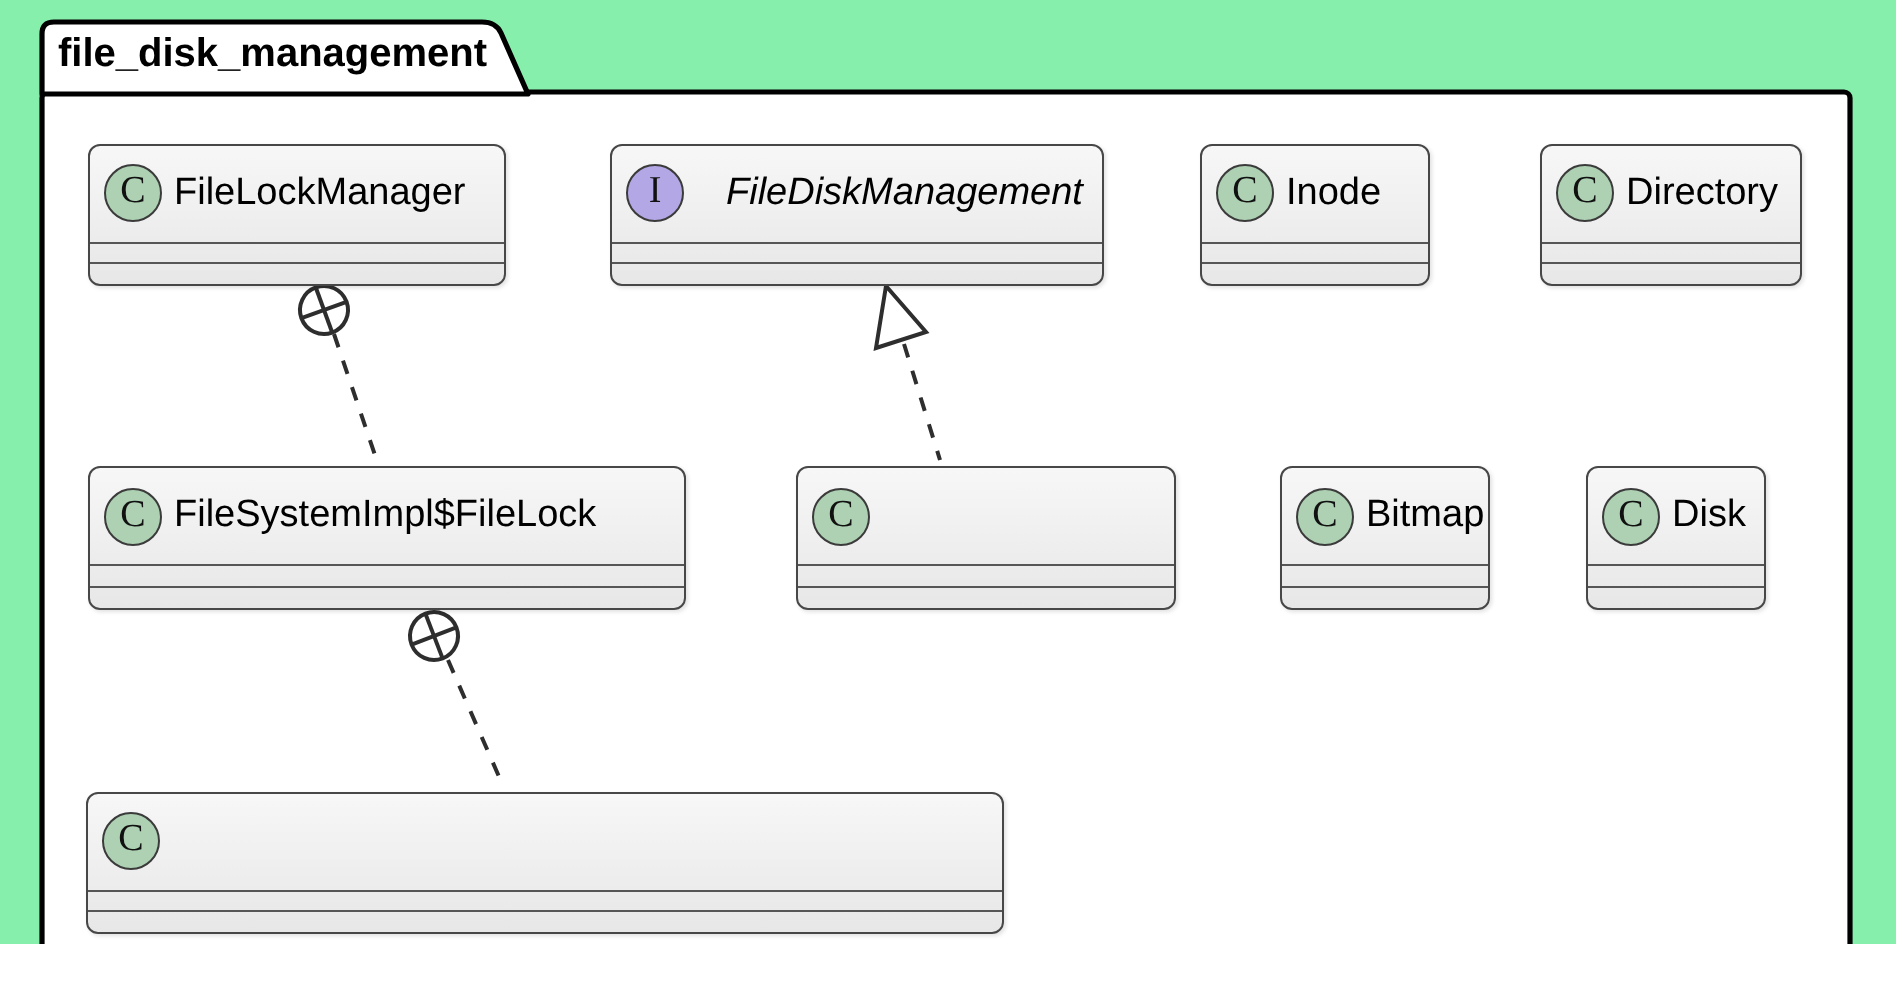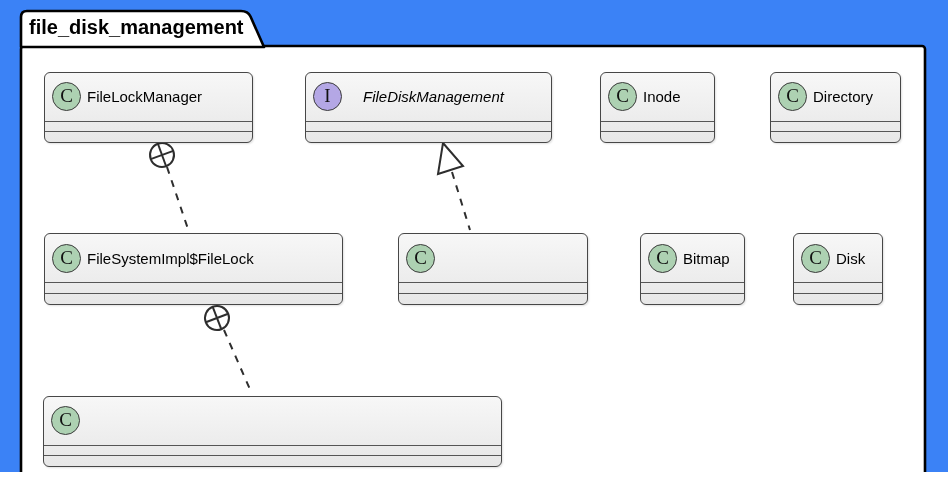--- a/index.html
+++ b/index.html
@@ -3,21 +3,21 @@
 <meta charset="utf-8">
 <style>
   html, body {
     margin: 0; padding: 0;
     background: #ffffff;
     font-family: "Liberation Sans", "DejaVu Sans", sans-serif;
   }
   #canvas {
     position: relative;
     width: 948px; height: 472px;
-    background: #3b82f6;
+    background: #86efac;
     overflow: hidden;
   }
   #wires {
     position: absolute; left: 0; top: 0;
     width: 948px; height: 504px;
   }
   .pkg-title {
     position: absolute;
     left: 29px; top: 16px;
     font-size: 20px;
@@ -53,21 +53,21 @@
     align-items: center;
     justify-content: center;
     font-family: "Liberation Serif", "DejaVu Serif", serif;
     font-size: 19px;
     color: #111111;
     line-height: 1;
     padding-bottom: 2px;
   }
   .cls-name {
     margin-left: 6px;
-    font-size: 15px;
+    font-size: 19px;
     color: #000000;
     white-space: nowrap;
   }
   .cls-name.italic { font-style: italic; margin-left: 21px; }
   .compartment {
     height: 10px;
     border-top: 1px solid #565656;
   }
 </style>
 </head>

